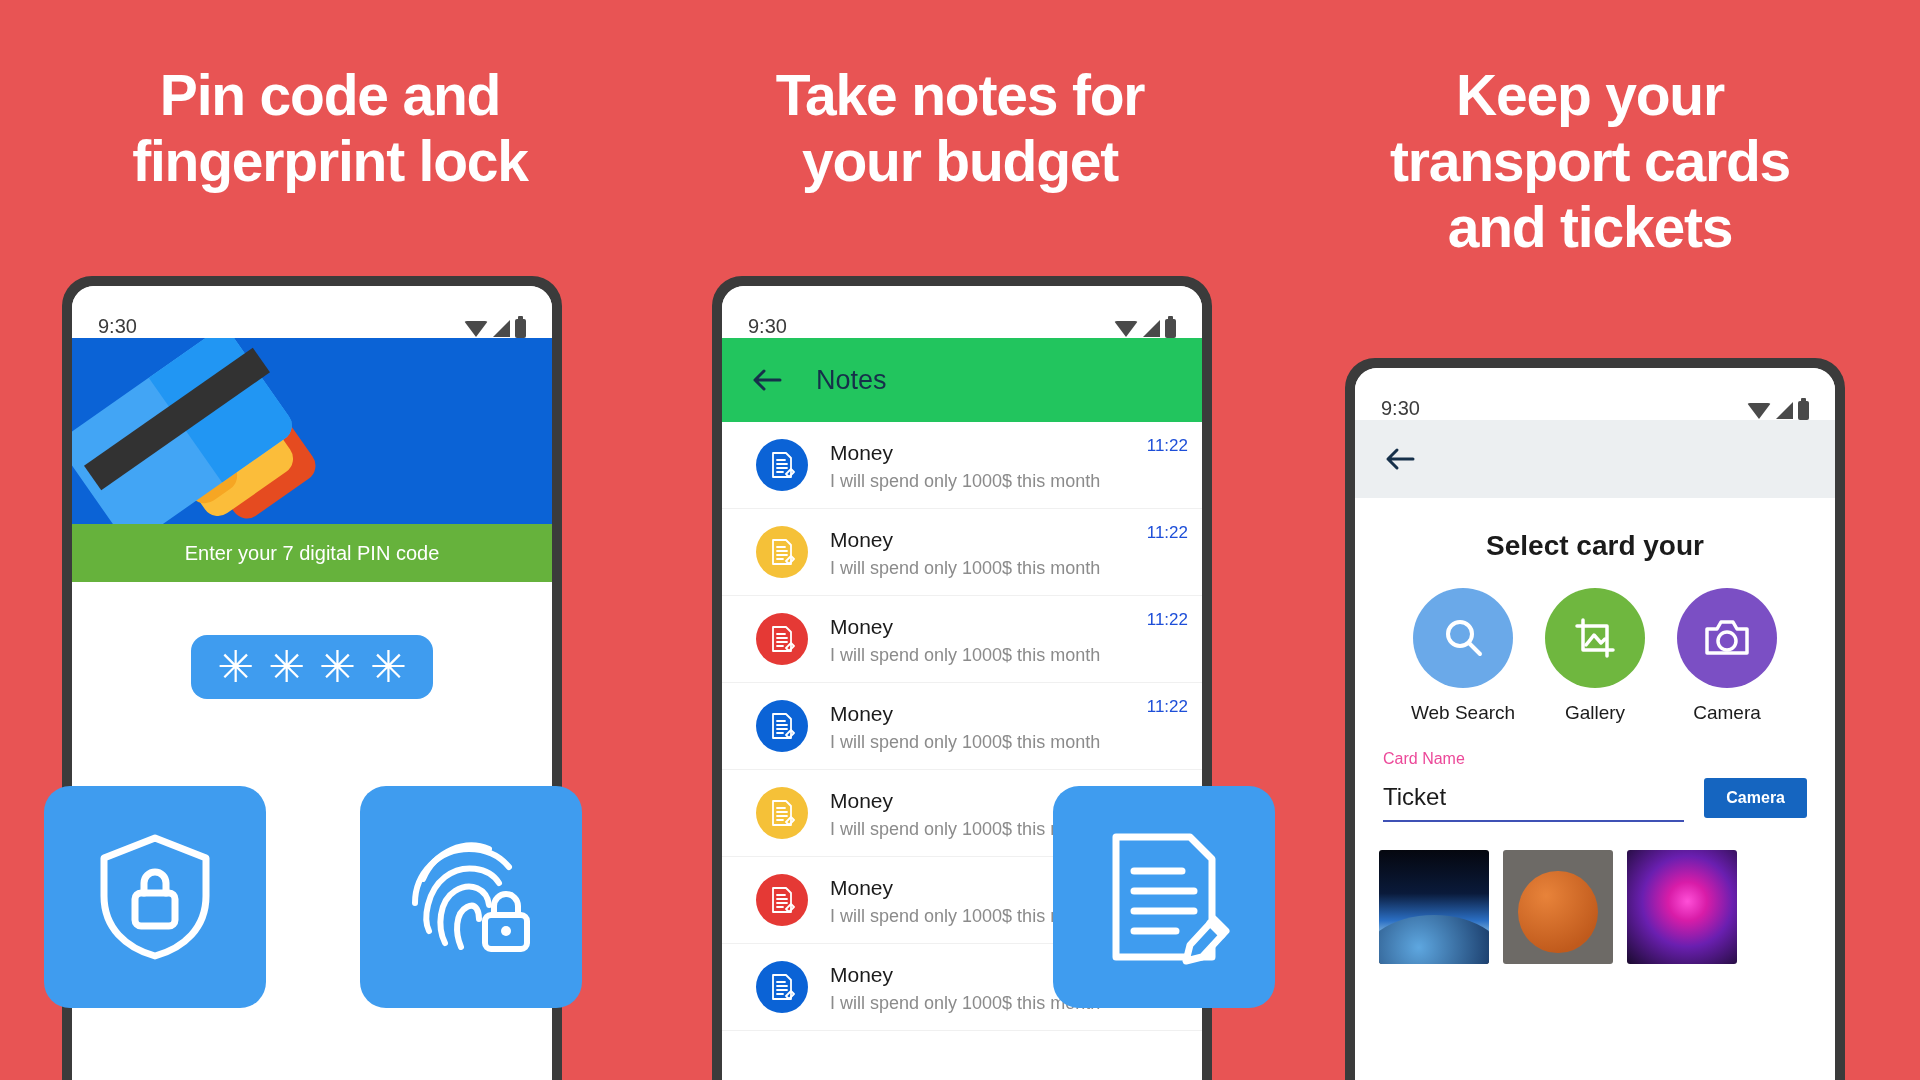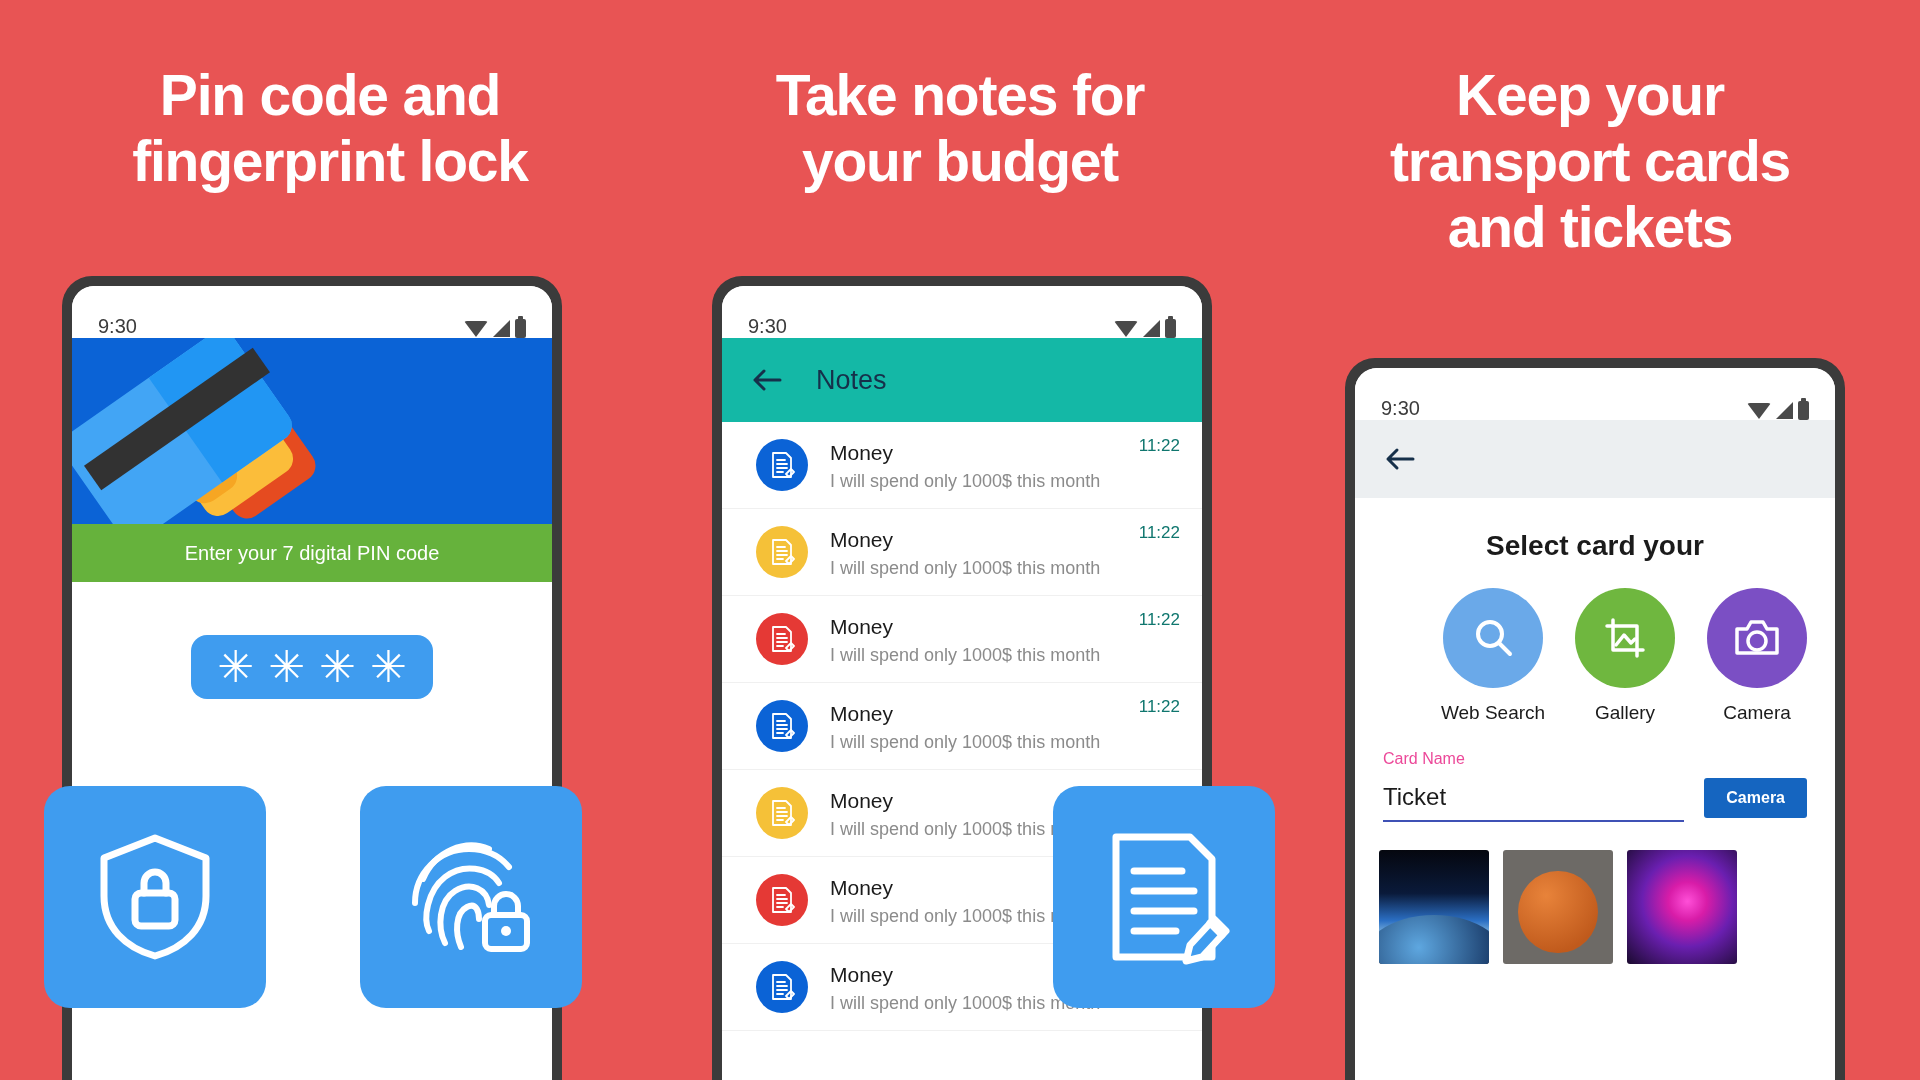--- a/index.html
+++ b/index.html
@@ -94,43 +94,43 @@
   .badge {
     position: absolute; border-radius: 26px; background: #3f9cef;
     display: flex; align-items: center; justify-content: center;
   }
   #badge-shield { left: 44px;  top: 786px; width: 222px; height: 222px; }
   #badge-finger { left: 360px; top: 786px; width: 222px; height: 222px; }
   #badge-note   { left: 1053px;top: 786px; width: 222px; height: 222px; }
 
   
   .toolbar {
-    height: 84px; background: #14b8a6;
+    height: 84px; background: #22c55e;
     display: flex; align-items: center; gap: 34px; padding: 0 30px;
   }
   .toolbar-title { font-size: 27px; color: #16304a; font-weight: 500; }
   .note-list { background: #fff; }
   .note-row {
     display: flex; align-items: flex-start; gap: 22px;
     padding: 17px 22px 16px 34px; position: relative;
     border-bottom: 1px solid #f0f0f0;
   }
   .note-avatar {
     width: 52px; height: 52px; border-radius: 50%;
     flex: 0 0 52px; display: flex; align-items: center; justify-content: center;
   }
   .note-body { flex: 1; min-width: 0; padding-top: 2px; }
   .note-title { font-size: 21px; color: #1b1b1b; margin-bottom: 6px; }
   .note-sub { font-size: 18px; color: #8b8b8b; white-space: nowrap; overflow: hidden; }
-  .note-time { position: absolute; right: 22px; top: 14px; font-size: 17px; color: #0f766e; }
+  .note-time { position: absolute; right: 14px; top: 14px; font-size: 17px; color: #1d4ed8; }
 
   
   .toolbar-plain { height: 78px; background: #eceff1; display: flex; align-items: center; padding: 0 30px; }
   .sel-title { text-align: center; font-size: 28px; font-weight: bold; color: #1b1b1b; padding: 32px 0 26px; }
-  .icon-row { display: flex; justify-content: flex-end; padding: 0 12px; }
+  .icon-row { display: flex; justify-content: center; padding: 0 12px; }
   .icon-col { text-align: center; width: 132px; }
   .icon-circle {
     width: 100px; height: 100px; border-radius: 50%;
     margin: 0 auto 14px; display: flex; align-items: center; justify-content: center;
   }
   .icon-label { font-size: 19px; color: #1b1b1b; }
   .field-wrap { padding: 26px 28px 0 28px; }
   .field-label { font-size: 16px; color: #ec4899; margin-bottom: 10px; }
   .field-row { display: flex; align-items: flex-end; gap: 20px; }
   .field-input {

